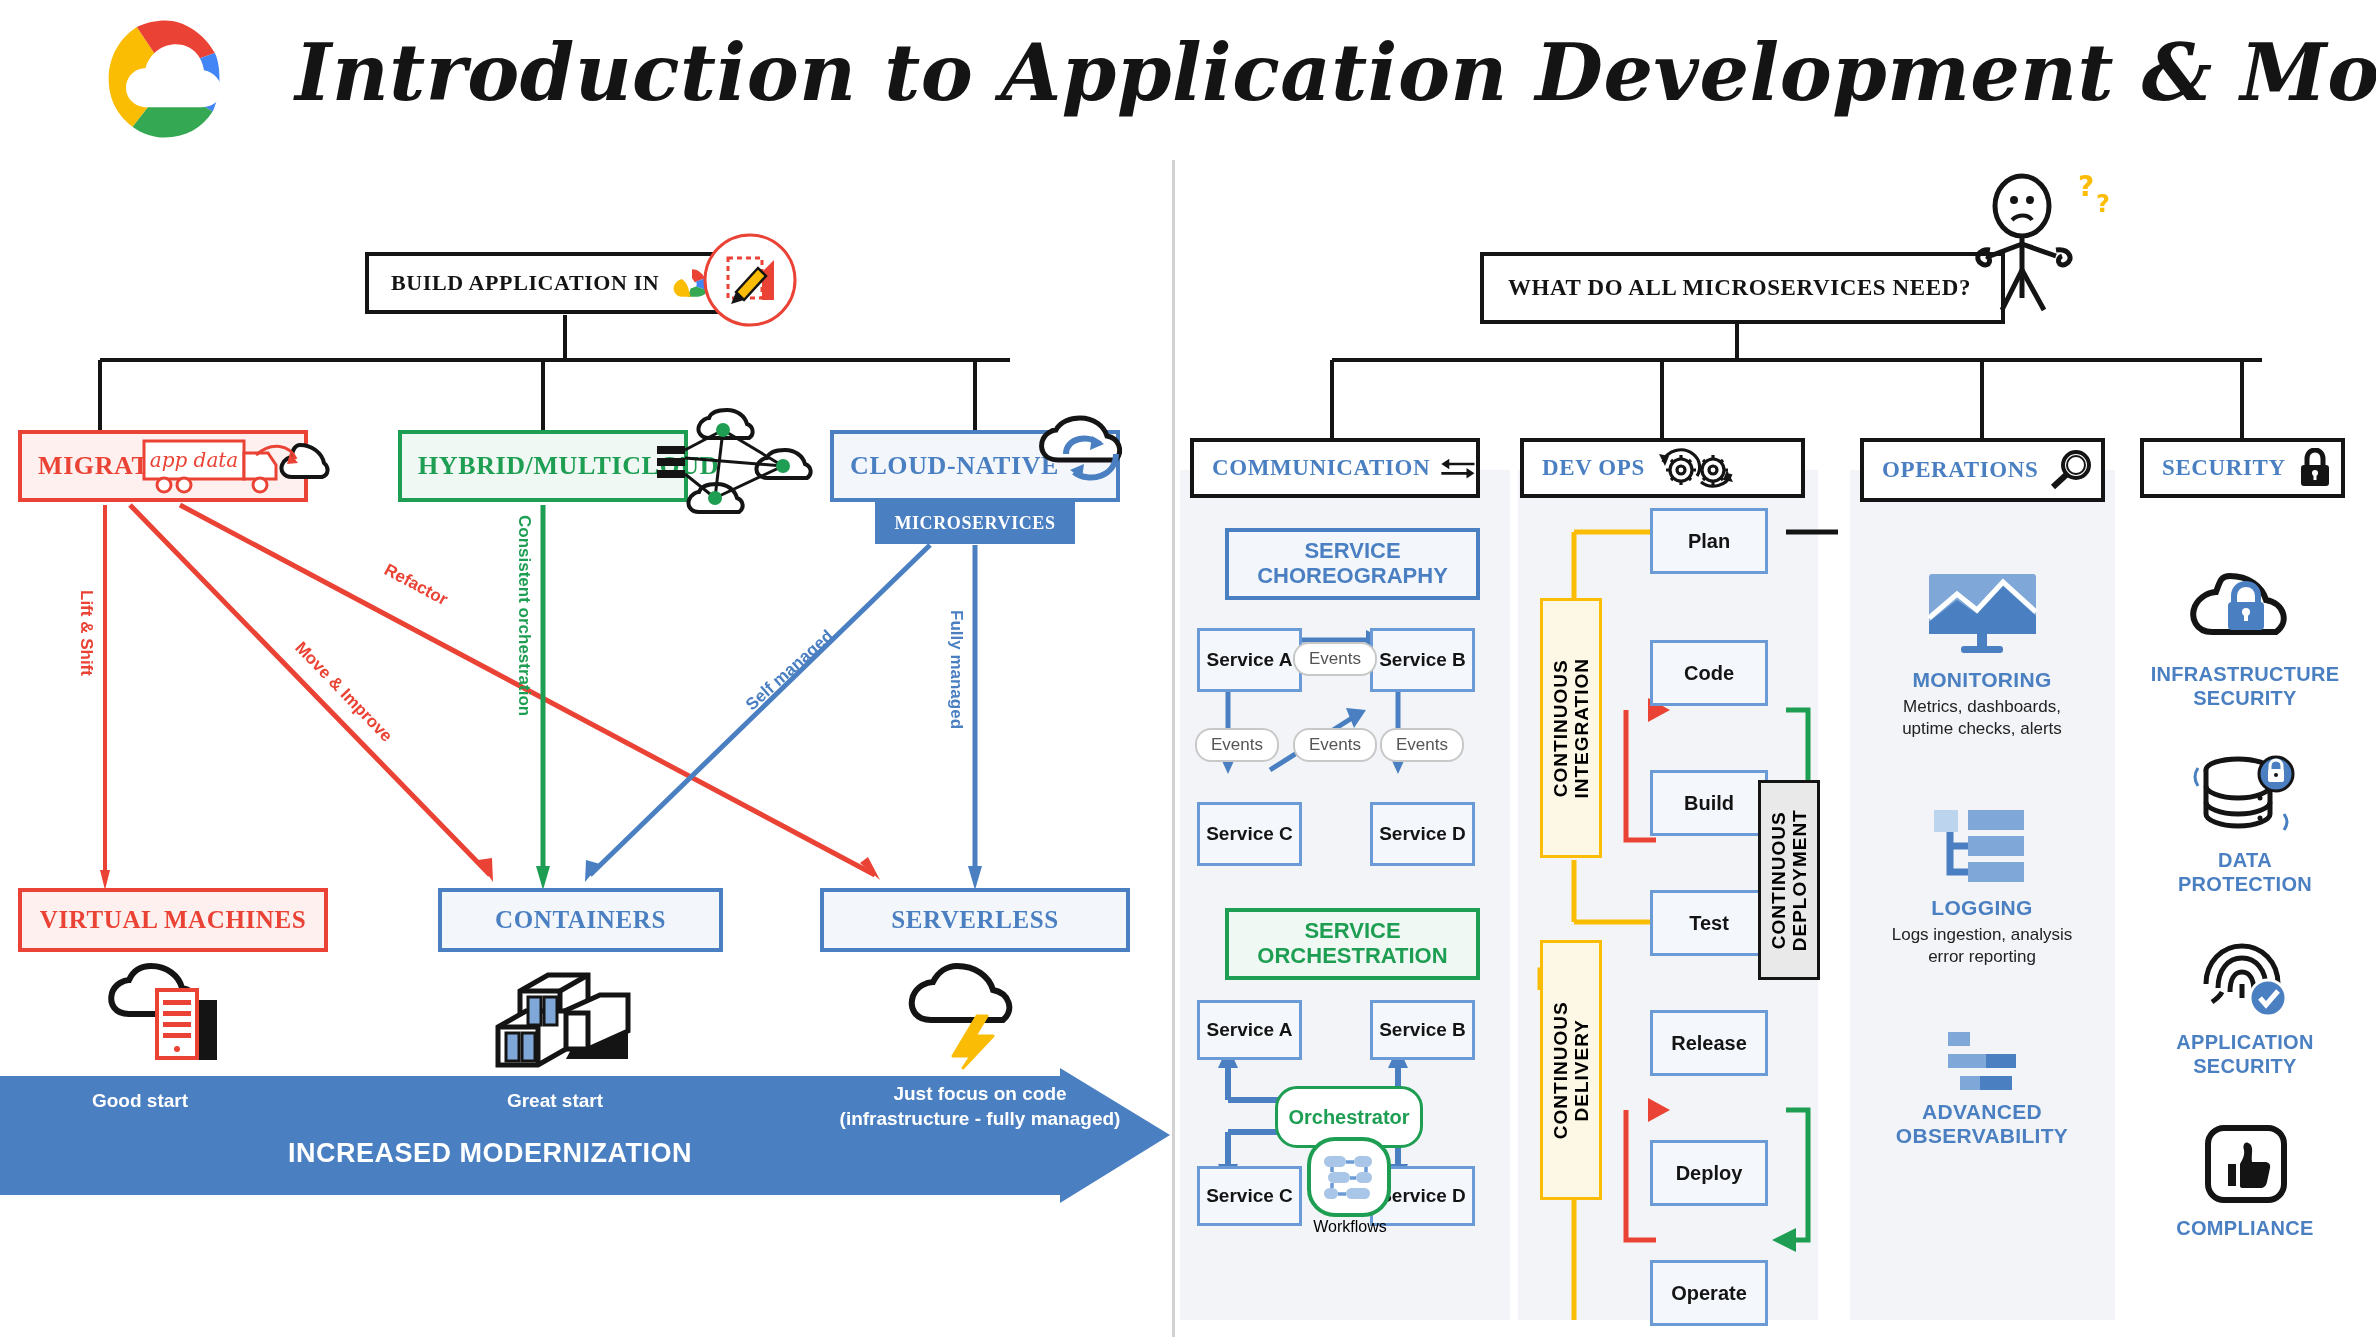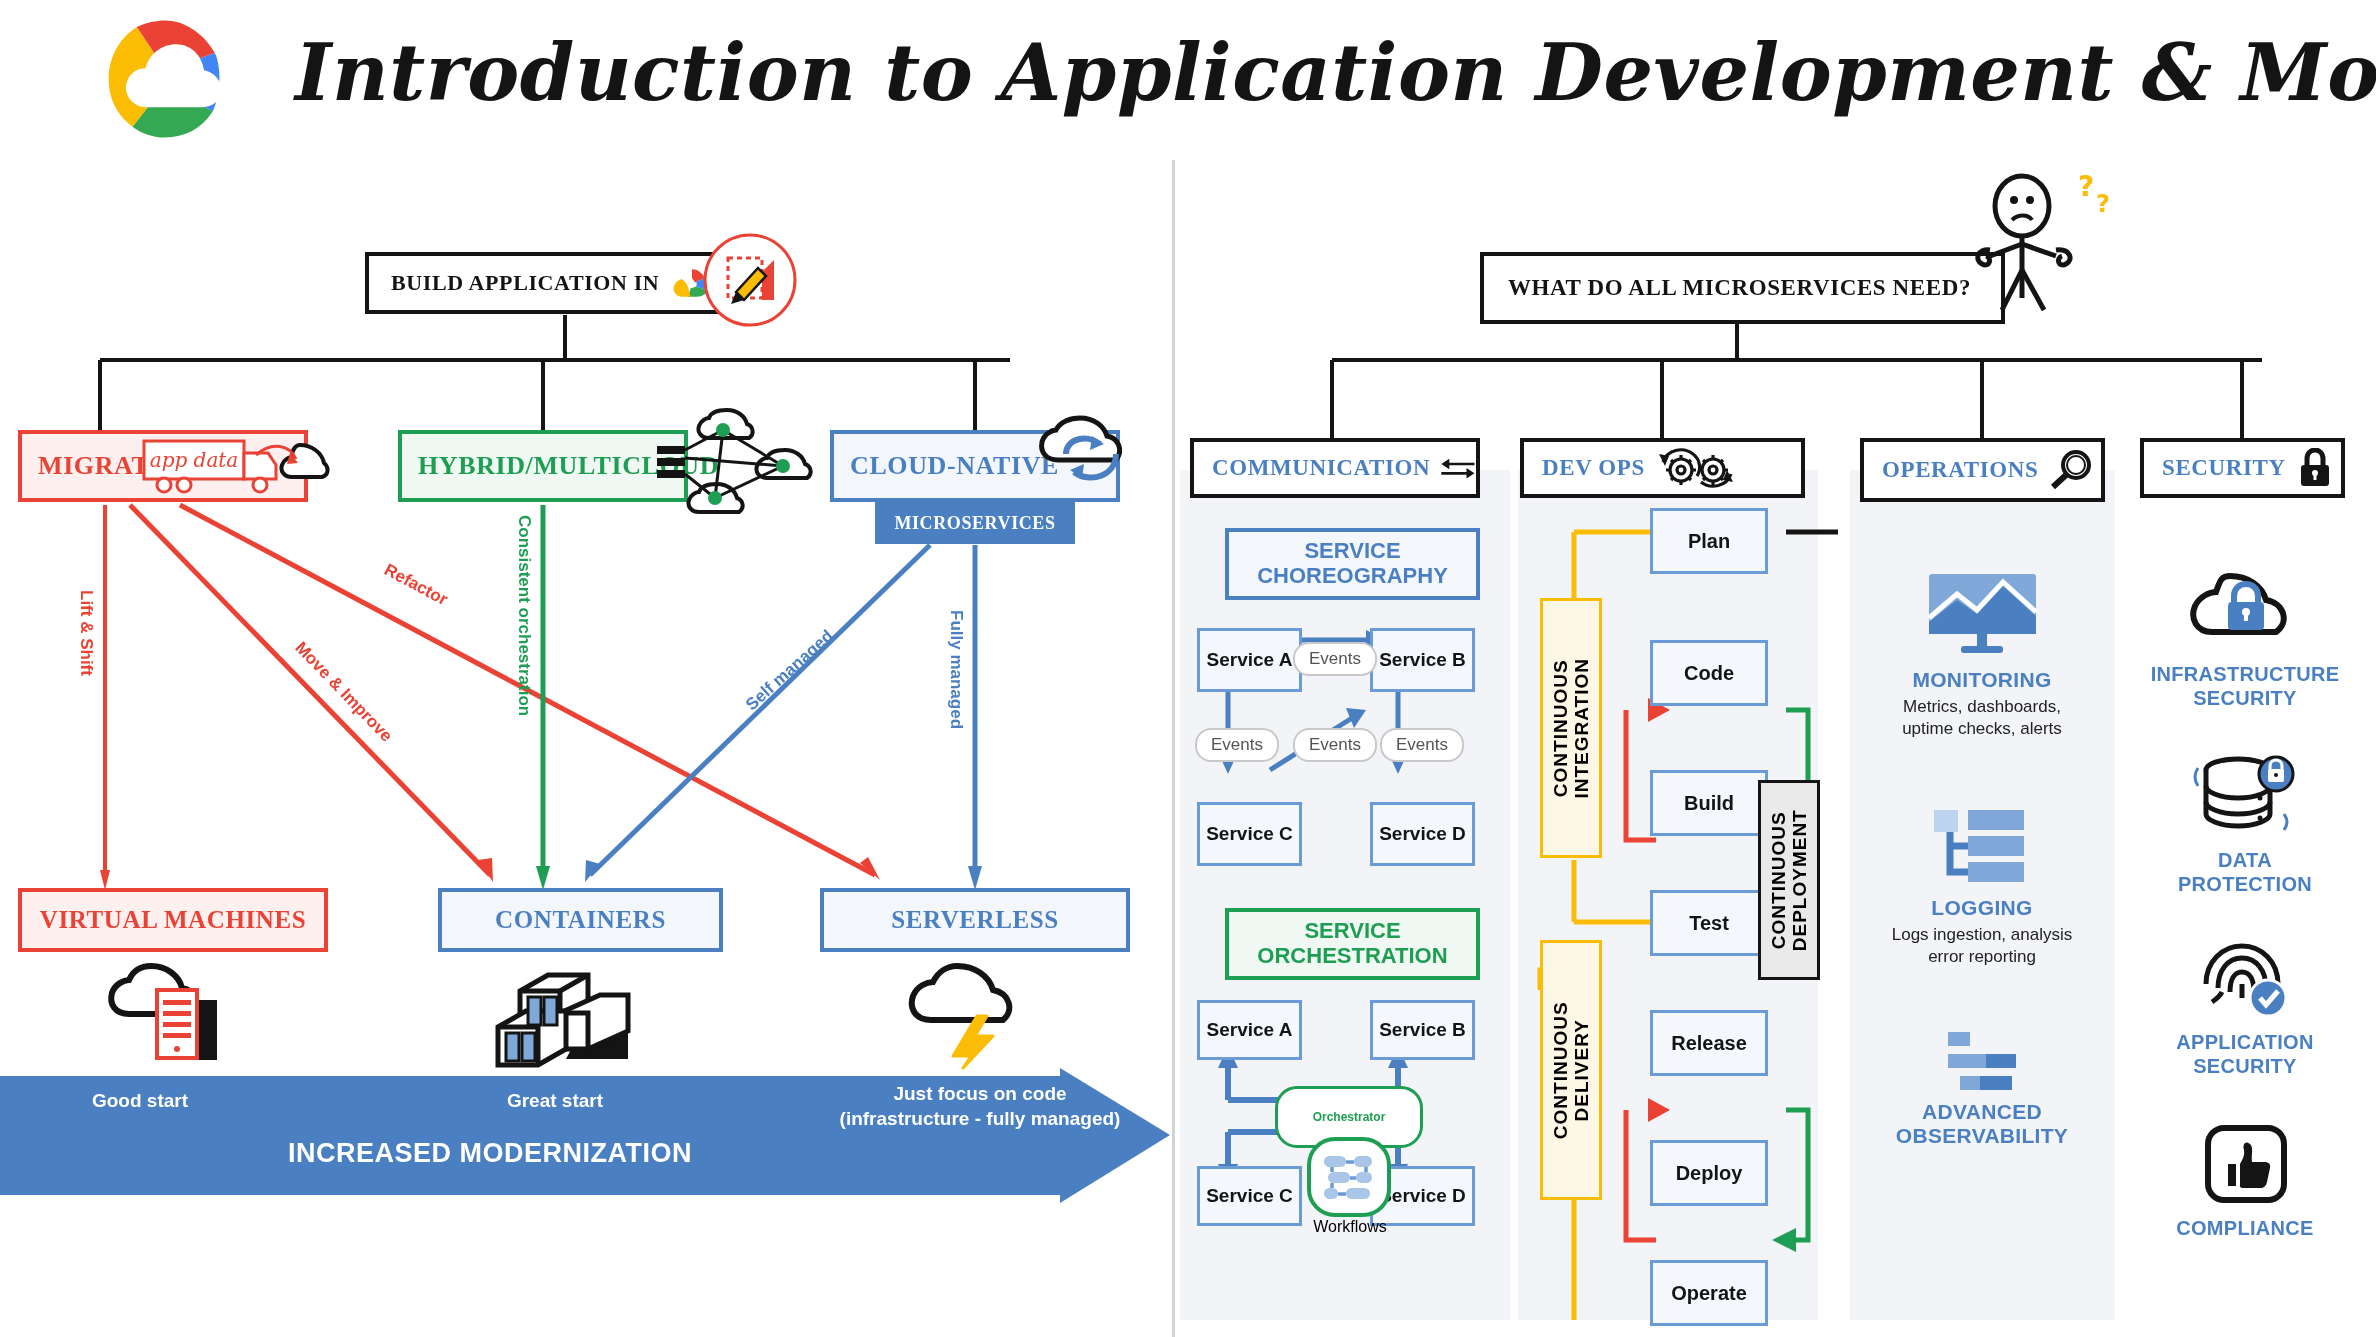--- a/index.html
+++ b/index.html
@@ -85,21 +85,21 @@
   .sub-hd{box-sizing:border-box;border-width:4px;border-style:solid;display:flex;align-items:center;
     justify-content:center;text-align:center;font-weight:700;font-size:22px;line-height:1.12;}
   #choreo-hd{left:1225px;top:528px;width:255px;height:72px;border-color:#4a7fc1;background:#f3f7fc;color:#4a7fc1;}
   #orches-hd{left:1225px;top:908px;width:255px;height:72px;border-color:#1e9e52;background:#eff8f2;color:#1e9e52;}
 
   .svc{box-sizing:border-box;border:3px solid #6b9bd6;background:#f4f8fd;display:flex;align-items:center;
     justify-content:center;font-size:19px;color:#141414;font-weight:600;}
   .evt{box-sizing:border-box;border:2px solid #c8c8c8;background:#fff;border-radius:16px;
     display:flex;align-items:center;justify-content:center;font-size:17px;color:#555;}
   #orchestrator{box-sizing:border-box;border:3px solid #1e9e52;background:#fff;border-radius:22px;
-    display:flex;align-items:center;justify-content:center;font-size:12px;color:#1e9e52;font-weight:600;}
+    display:flex;align-items:center;justify-content:center;font-size:20px;color:#1e9e52;font-weight:600;}
   #workflows-label{font-size:16px;color:#000000;text-align:center;}
 
   .stage{box-sizing:border-box;border:3px solid #6b9bd6;background:#f4f8fd;display:flex;align-items:center;
     justify-content:center;font-size:20px;color:#141414;font-weight:600;}
   .band{box-sizing:border-box;display:flex;align-items:center;justify-content:center;}
   .band span{transform:rotate(-90deg);white-space:nowrap;font-weight:700;font-size:19px;
     letter-spacing:1px;text-align:center;line-height:1.12;}
   #ci-band{left:1540px;top:598px;width:62px;height:260px;border:3px solid #fabc04;background:#fdf8e6;}
   #cd-band{left:1540px;top:940px;width:62px;height:260px;border:3px solid #fabc04;background:#fdf8e6;}
   #cdep-band{left:1758px;top:780px;width:62px;height:200px;border:3px solid #141414;background:#e9e9e9;}

